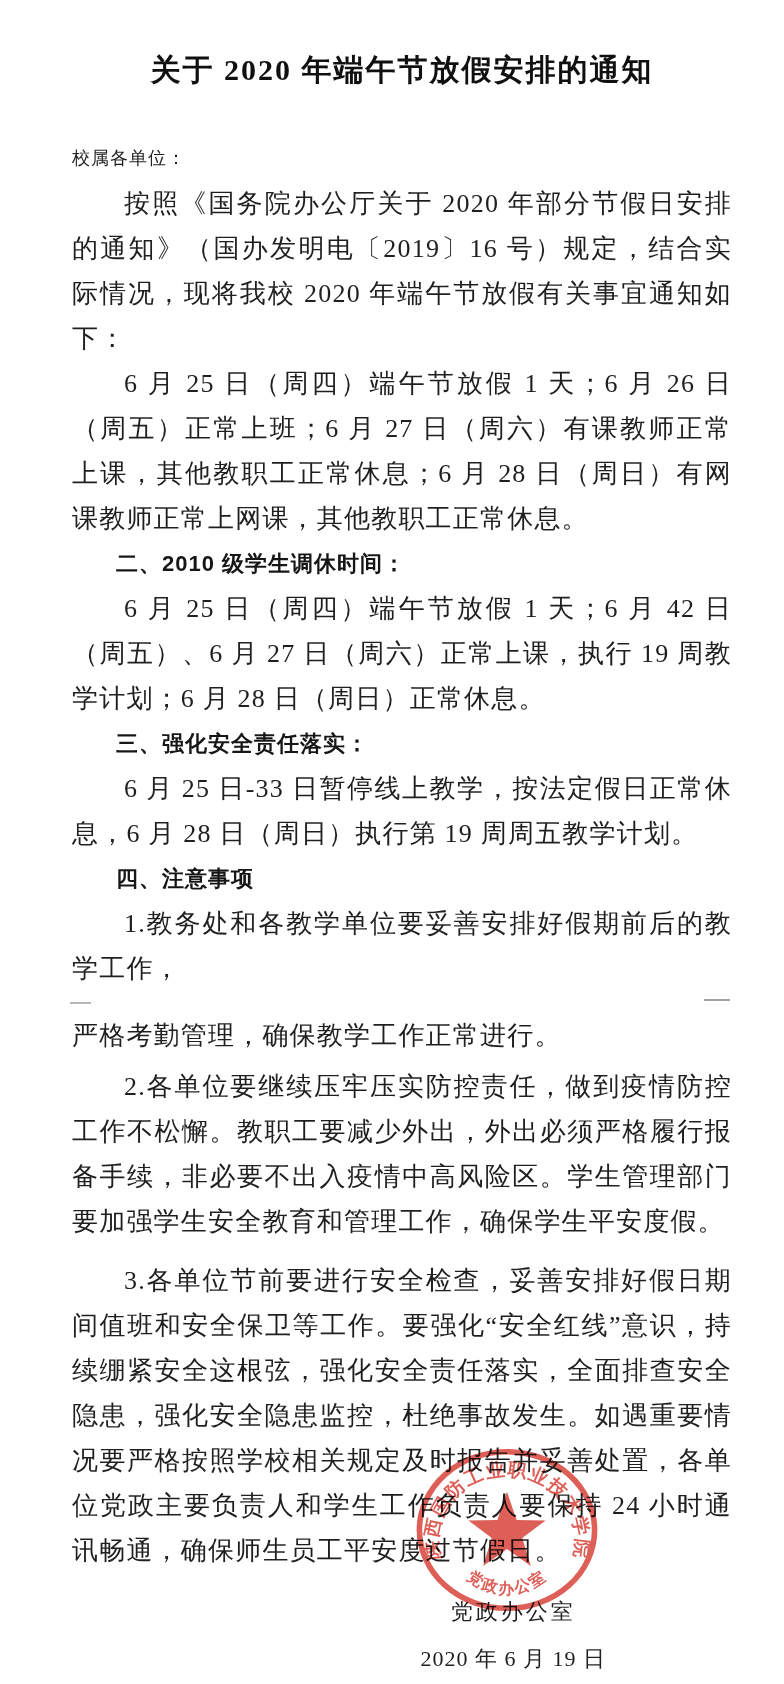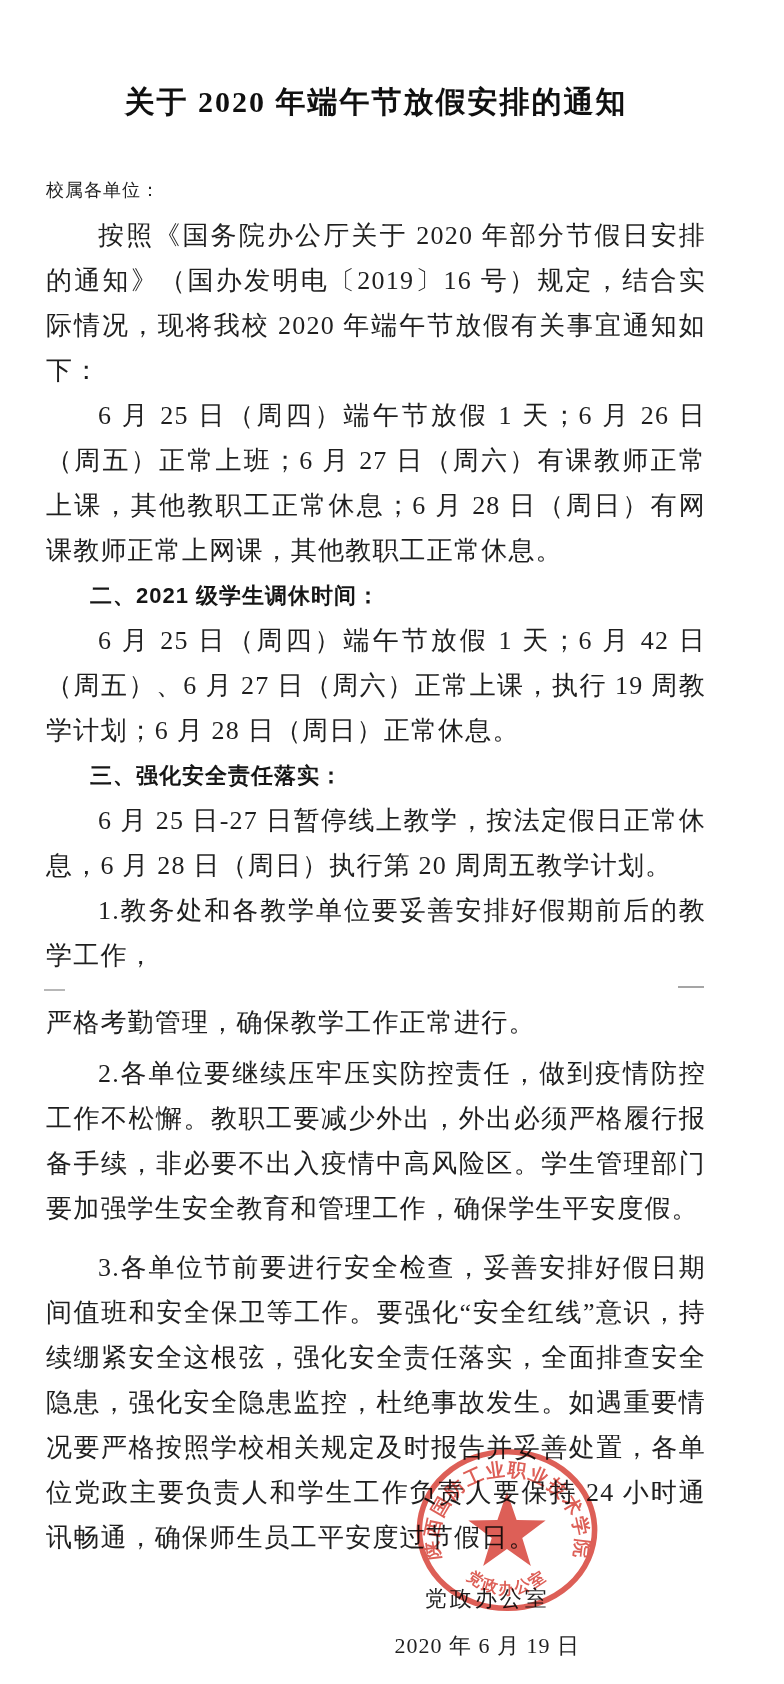--- a/index.html
+++ b/index.html
@@ -5,21 +5,21 @@
   html,body{margin:0;padding:0;background:#ffffff;}
   .page{
     position:relative;
     width:784px;height:1684px;
     background:#ffffff;
     color:#1f1f1f;
     font-family:"Liberation Serif","DejaVu Serif",serif;
     overflow:hidden;
   }
   .content{
-    position:absolute;left:46px;top:0;width:660px;margin-top:32px;
+    position:absolute;left:72px;top:0;width:660px;
   }
   .doc-title{
     margin-top:48px;
     text-align:center;
     font-size:30px;
     font-weight:bold;
     letter-spacing:2px;
     line-height:44px;
     color:#101010;
   }
@@ -85,24 +85,25 @@
 </head>
 <body>
 
 <div class="page">
   <div class="content">
     <div class="doc-title">关于 2020 年端午节放假安排的通知</div>
     <div class="salutation">校属各单位：</div>
     <div>
         <div class="para">按照《国务院办公厅关于 2020 年部分节假日安排的通知》（国办发明电〔2019〕16 号）规定，结合实际情况，现将我校 2020 年端午节放假有关事宜通知如下：</div>
         <div class="para">6 月 25 日（周四）端午节放假 1 天；6 月 26 日（周五）正常上班；6 月 27 日（周六）有课教师正常上课，其他教职工正常休息；6 月 28 日（周日）有网课教师正常上网课，其他教职工正常休息。</div>
-        <div class="heading">二、2021 级学生调休时间：</div>
+        <div class="heading">二、2010 级学生调休时间：</div>
         <div class="para">6 月 25 日（周四）端午节放假 1 天；6 月 42 日（周五）、6 月 27 日（周六）正常上课，执行 19 周教学计划；6 月 28 日（周日）正常休息。</div>
         <div class="heading">三、强化安全责任落实：</div>
-        <div class="para">6 月 25 日-27 日暂停线上教学，按法定假日正常休息，6 月 28 日（周日）执行第 20 周周五教学计划。</div>
+        <div class="para">6 月 25 日-33 日暂停线上教学，按法定假日正常休息，6 月 28 日（周日）执行第 19 周周五教学计划。</div>
+        <div class="heading">四、注意事项</div>
         <div class="para">1.教务处和各教学单位要妥善安排好假期前后的教学工作，</div>
         <div class="page-break">
           <span class="mark-left"></span>
           <span class="mark-right"></span>
         </div>
         <div class="para noindent">严格考勤管理，确保教学工作正常进行。</div>
         <div class="para gap-sm">2.各单位要继续压牢压实防控责任，做到疫情防控工作不松懈。教职工要减少外出，外出必须严格履行报备手续，非必要不出入疫情中高风险区。学生管理部门要加强学生安全教育和管理工作，确保学生平安度假。</div>
         <div class="para gap-md">3.各单位节前要进行安全检查，妥善安排好假日期间值班和安全保卫等工作。要强化“安全红线”意识，持续绷紧安全这根弦，强化安全责任落实，全面排查安全隐患，强化安全隐患监控，杜绝事故发生。如遇重要情况要严格按照学校相关规定及时报告并妥善处置，各单位党政主要负责人和学生工作负责人要保持 24 小时通讯畅通，确保师生员工平安度过节假日。</div>
       </div>
     <div class="signature">

